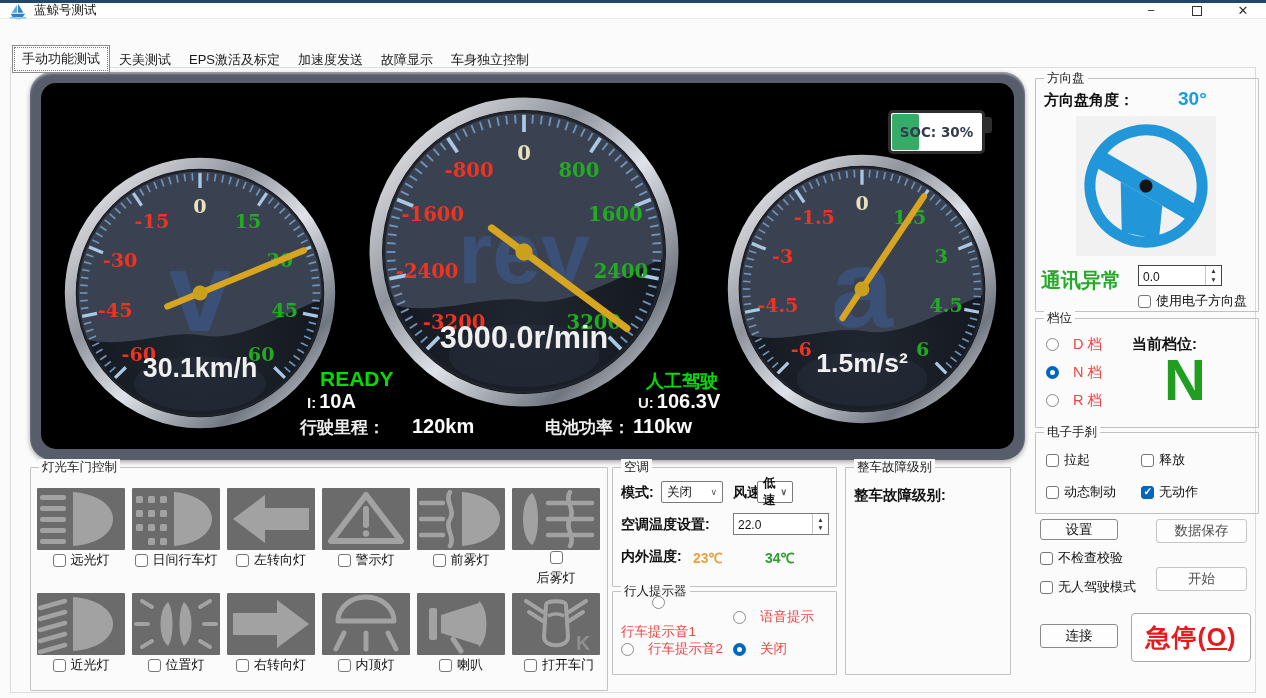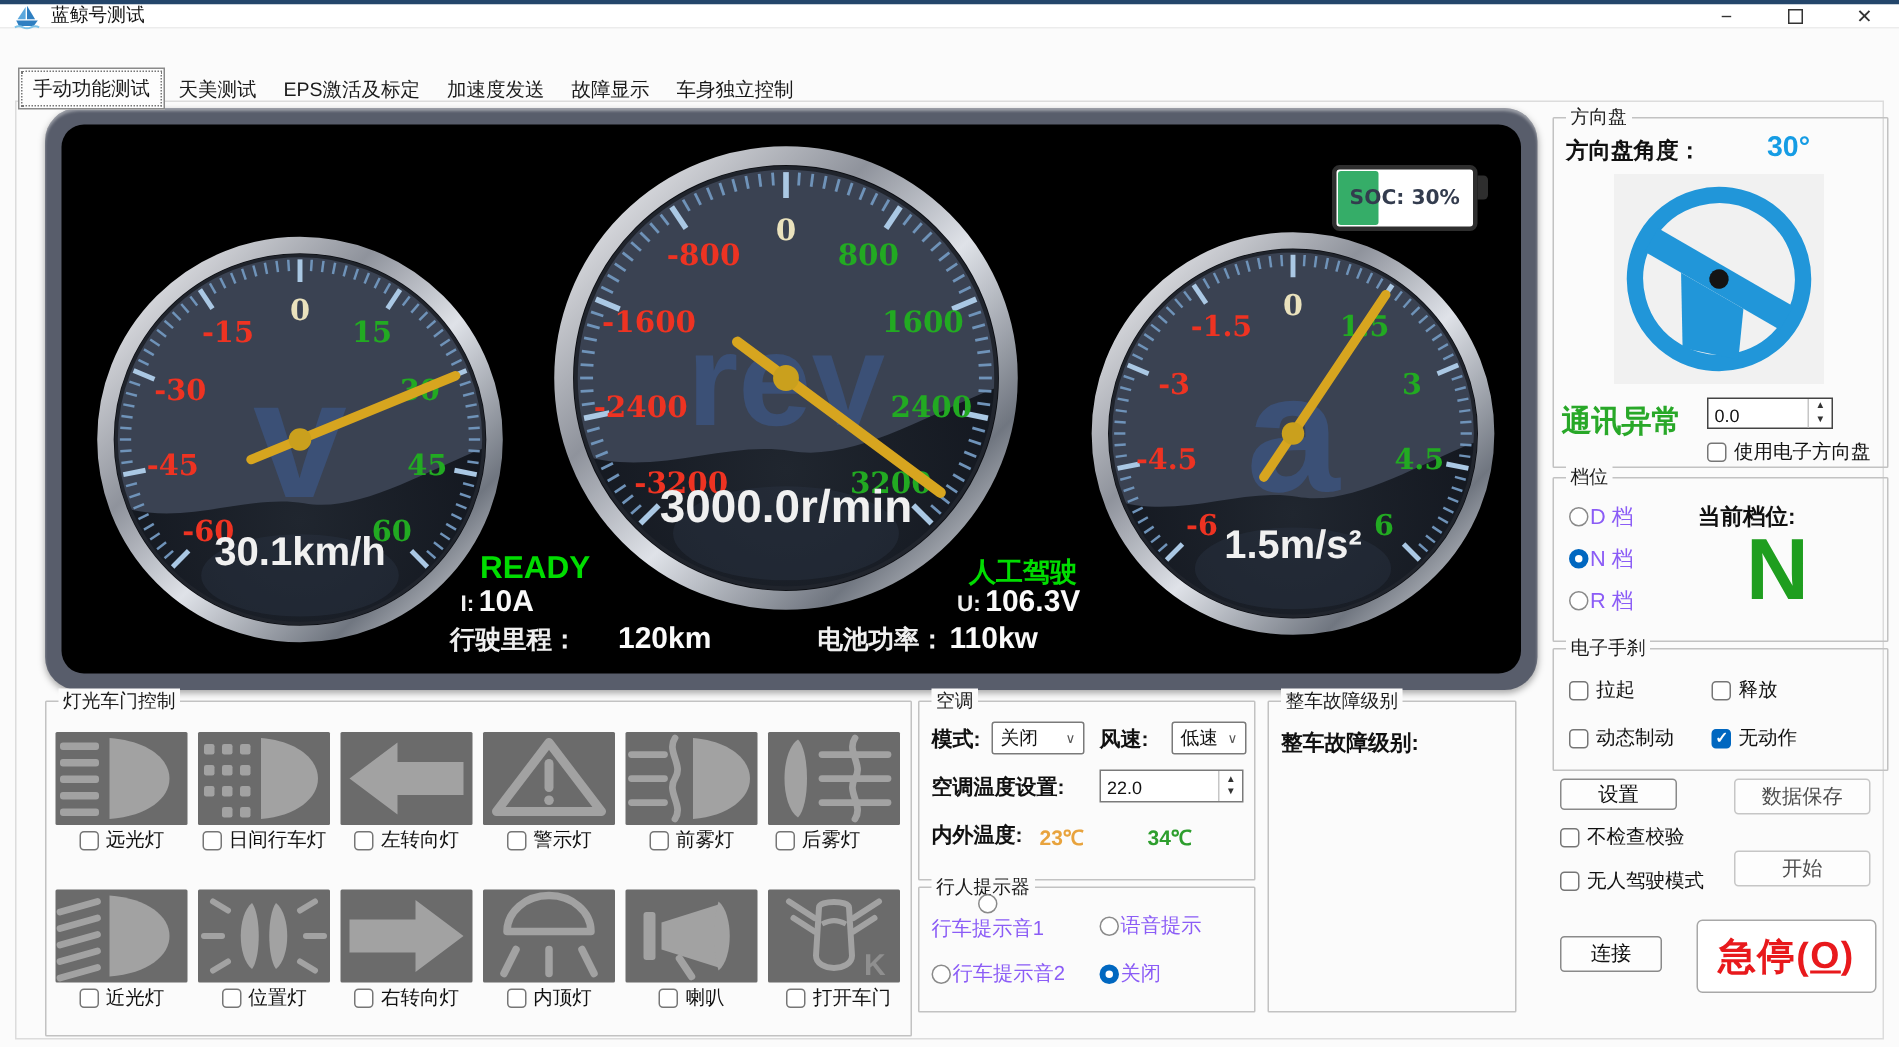--- a/index.html
+++ b/index.html
@@ -35,21 +35,21 @@
   
   .tile{position:absolute;width:88px;height:62px;background:#6b6b6b;border-radius:1px;}
   .tile svg{width:100%;height:100%;display:block;}
   .cbrow{position:absolute;display:flex;align-items:center;gap:5px;font-size:13px;color:#111;white-space:nowrap;}
   .cbrow.center{width:88px;justify-content:center;}
   .cb{width:13px;height:13px;border:1px solid #767676;border-radius:3px;background:#fff;flex:none;position:relative;}
   .cb.on{background:#0067c0;border-color:#0067c0;}
   .cb.on:after{content:"✓";color:#fff;font-size:10.5px;position:absolute;left:1.5px;top:-1.5px;font-weight:bold;}
   .radio{width:13px;height:13px;border:1px solid #8a8a8a;border-radius:50%;background:#fff;flex:none;}
   .radio.on{border:4px solid #0067c0;}
-  .rrow{position:absolute;display:flex;align-items:center;gap:1px;font-size:13.5px;color:#8b5cf6;white-space:nowrap;}
+  .rrow{position:absolute;display:flex;align-items:center;gap:14px;font-size:13.5px;color:#ef4444;white-space:nowrap;}
   .lbl{position:absolute;font-size:14px;color:#111;font-weight:600;white-space:nowrap;}
   .sel{position:absolute;display:flex;align-items:center;justify-content:space-between;border:1px solid #7a7a7a;border-radius:2px;background:#fff;height:22px;padding:0 5px;font-size:12.5px;color:#111;}
   .sel .chev{font-size:9px;color:#555;margin-left:4px;}
   .spin{position:absolute;display:flex;align-items:stretch;border:1px solid #7a7a7a;background:#fff;height:22px;font-size:12px;color:#111;}
   .spin .v{flex:1;padding:3.5px 4px;}
   .spin .ar{width:16px;border-left:1px solid #c6c6c6;display:flex;flex-direction:column;align-items:center;justify-content:center;font-size:6.5px;color:#333;line-height:1.25;}
   .btn{position:absolute;display:flex;align-items:center;justify-content:center;border:1px solid #8a8a8a;border-radius:3px;background:#fdfdfd;font-size:13.5px;color:#111;white-space:nowrap;}
   .btn.muted{border-color:#c6c6c6;color:#4d4d4d;}
   .estop{position:absolute;display:flex;align-items:center;justify-content:center;border:1px solid #a8a8a8;border-radius:4px;background:#fff;font-size:25px;font-weight:bold;color:#e8191c;letter-spacing:1px;}
   .estop u{text-decoration:underline;}
@@ -551,21 +551,21 @@
       <span>左转向灯</span>
     </div>
     <div class="cbrow center" style="left:291px;top:83px;">
       <span class="cb"></span>
       <span>警示灯</span>
     </div>
     <div class="cbrow center" style="left:386px;top:83px;">
       <span class="cb"></span>
       <span>前雾灯</span>
     </div>
-    <div class="cbrow center" style="left:470px;top:83px;">
+    <div class="cbrow center" style="left:481px;top:83px;flex-direction:column;">
       <span class="cb"></span>
       <span>后雾灯</span>
     </div>
 
     <div class="tile" style="left:6px;top:125px;">
       <svg viewBox="0 0 88 62">
         <g stroke="#a2a2a2" stroke-width="4.5" stroke-linecap="round">
           <line x1="28" y1="8" x2="3" y2="15"></line>
             <line x1="28" y1="19" x2="3" y2="26"></line>
             <line x1="28" y1="30" x2="3" y2="37"></line>
@@ -649,21 +649,21 @@
   </div>
 
   <div class="grp" style="left:612px;top:467px;width:225px;height:120px;">
     <span class="lg">空调</span>
     <span class="lbl" style="left:8px;top:16px;">模式:</span>
     <div class="sel" style="left:48px;top:13px;width:62px;">
       <span>关闭</span>
       <span class="chev">∨</span>
     </div>
     <span class="lbl" style="left:120px;top:16px;">风速:</span>
-    <div class="sel" style="left:168px;top:13px;width:50px;">
+    <div class="sel" style="left:144px;top:13px;width:36px;font-weight:bold;">
       <span>低速</span>
       <span class="chev">∨</span>
     </div>
     <span class="lbl" style="left:8px;top:48px;">空调温度设置:</span>
     <div class="spin" style="left:120px;top:45px;width:96px;">
       <span class="v">22.0</span>
       <span class="ar">▲<br>▼</span>
     </div>
     <span class="lbl" style="left:8px;top:80px;">内外温度:</span>
     <span class="lbl" style="left:80px;top:80px;color:#e8a33d;">23℃</span>
@@ -760,19 +760,19 @@
   <div class="btn muted" style="left:1156px;top:519px;width:91px;height:24px;">数据保存</div>
   <div class="cbrow" style="left:1040px;top:549px;">
     <span class="cb"></span>
     <span>不检查校验</span>
   </div>
   <div class="btn muted" style="left:1156px;top:567px;width:91px;height:24px;">开始</div>
   <div class="cbrow" style="left:1040px;top:578px;">
     <span class="cb"></span>
     <span>无人驾驶模式</span>
   </div>
-  <div class="btn" style="left:1040px;top:624px;width:68px;height:24px;">连接</div>
+  <div class="btn" style="left:1040px;top:624px;width:78px;height:24px;">连接</div>
   <div class="estop" style="left:1131px;top:613px;width:120px;height:49px;">
     <span>急停(</span>
       <u>O</u>
       <span>)</span>
   </div>
 </div>
 
 </body></html>

